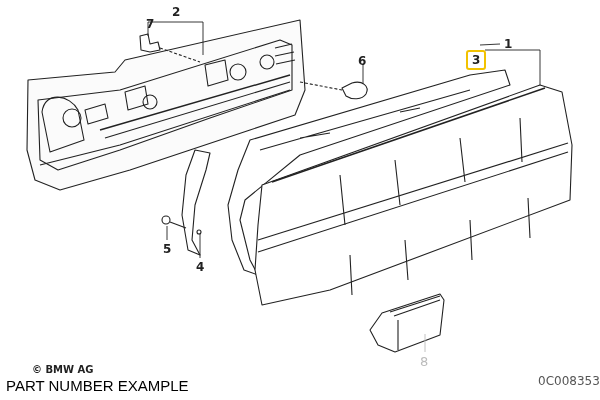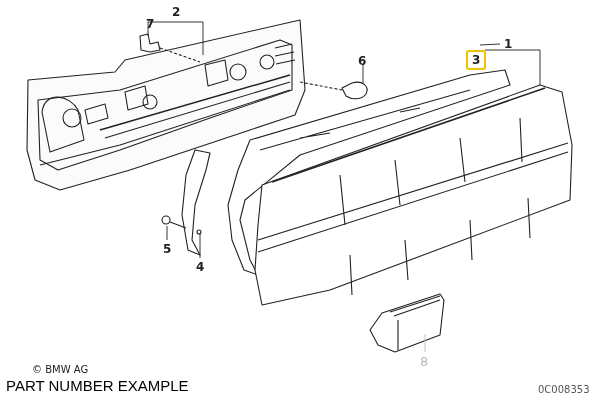--- a/index.html
+++ b/index.html
@@ -1,23 +1,23 @@
 <!DOCTYPE html>
 <html><head>
 <meta charset="utf-8">
 <style>
   html,body{margin:0;padding:0;background:#fff;}
   body{width:600px;height:400px;position:relative;overflow:hidden;font-family:"Liberation Sans",sans-serif;}
   #diagram{position:absolute;left:0;top:0;width:600px;height:400px;}
   .callout{position:absolute;font-family:"DejaVu Sans",sans-serif;font-weight:bold;font-size:12px;color:#222;line-height:1;}
   .callout.dim{color:#bbb;font-weight:normal;font-size:13px;}
   .callout.hl{border:2.5px solid #f2c200;border-radius:3px;padding:2px 4px;background:#fff;}
-  .copyright{position:absolute;left:32px;top:364px;font-size:10px;font-weight:normal;color:#222;font-family:"DejaVu Sans",sans-serif;}
+  .copyright{position:absolute;left:32px;top:364px;font-size:10px;font-weight:bold;color:#222;font-family:"DejaVu Sans",sans-serif;}
   .caption{position:absolute;left:6px;top:377px;font-size:15px;color:#000000;font-family:"Liberation Sans",sans-serif;}
-  .docnum{position:absolute;left:538px;top:384px;font-size:10px;color:#555;font-family:"DejaVu Sans",sans-serif;}
+  .docnum{position:absolute;left:538px;top:374px;font-size:12px;color:#555;font-family:"DejaVu Sans",sans-serif;}
 </style>
 </head>
 <body>
 
 <svg id="diagram" viewBox="0 0 600 400" fill="none" stroke="#222" stroke-width="1.1" stroke-linejoin="round">
 
   <g>
     <path d="M28,80 L115,72 L125,60 L300,20 L305,90 L295,115 L250,130 L130,170 L60,190 L35,180 L27,150 Z" fill="#fbfbfb"></path>
     <path d="M38,100 L120,90 L280,40 L292,45 L292,90 L210,118 L120,150 L58,170 L40,160 Z"></path>
     <path d="M42,112 C45,90 70,95 78,110 L84,140 L50,152 Z"></path>

